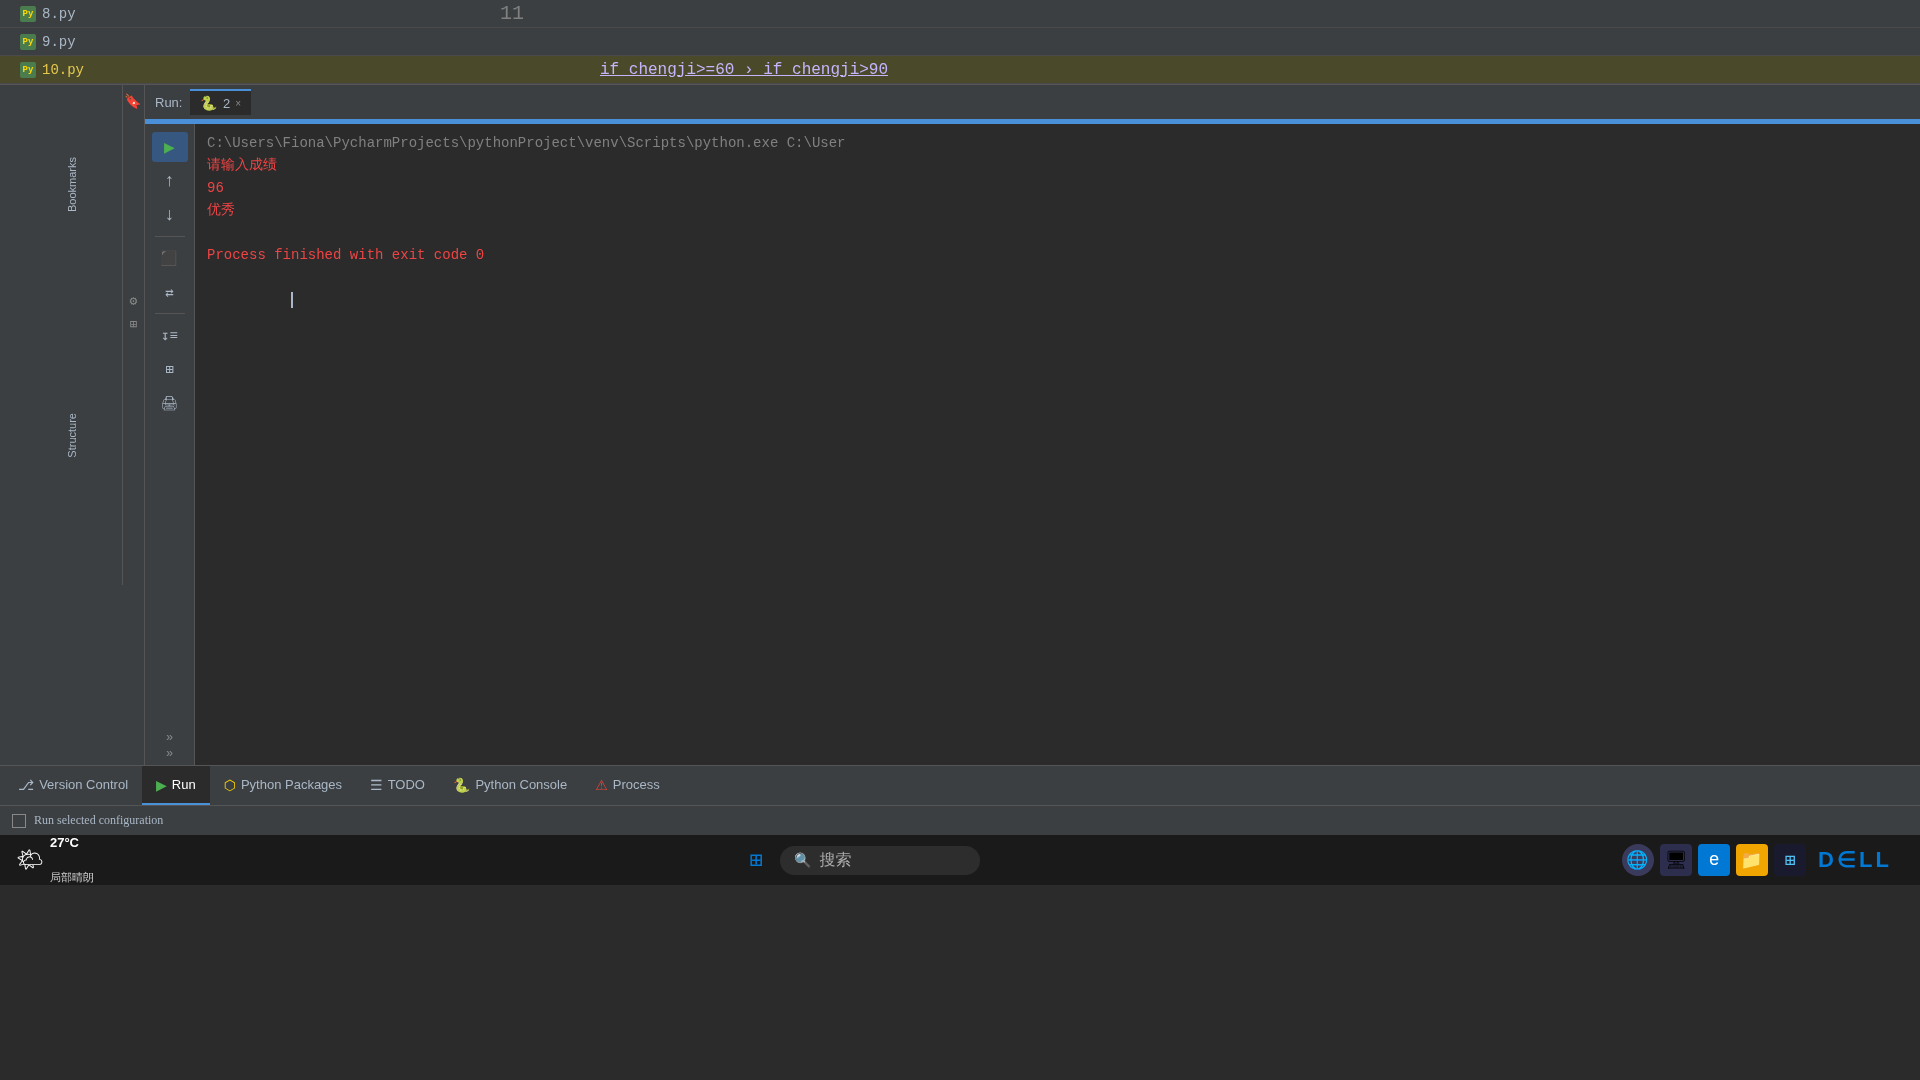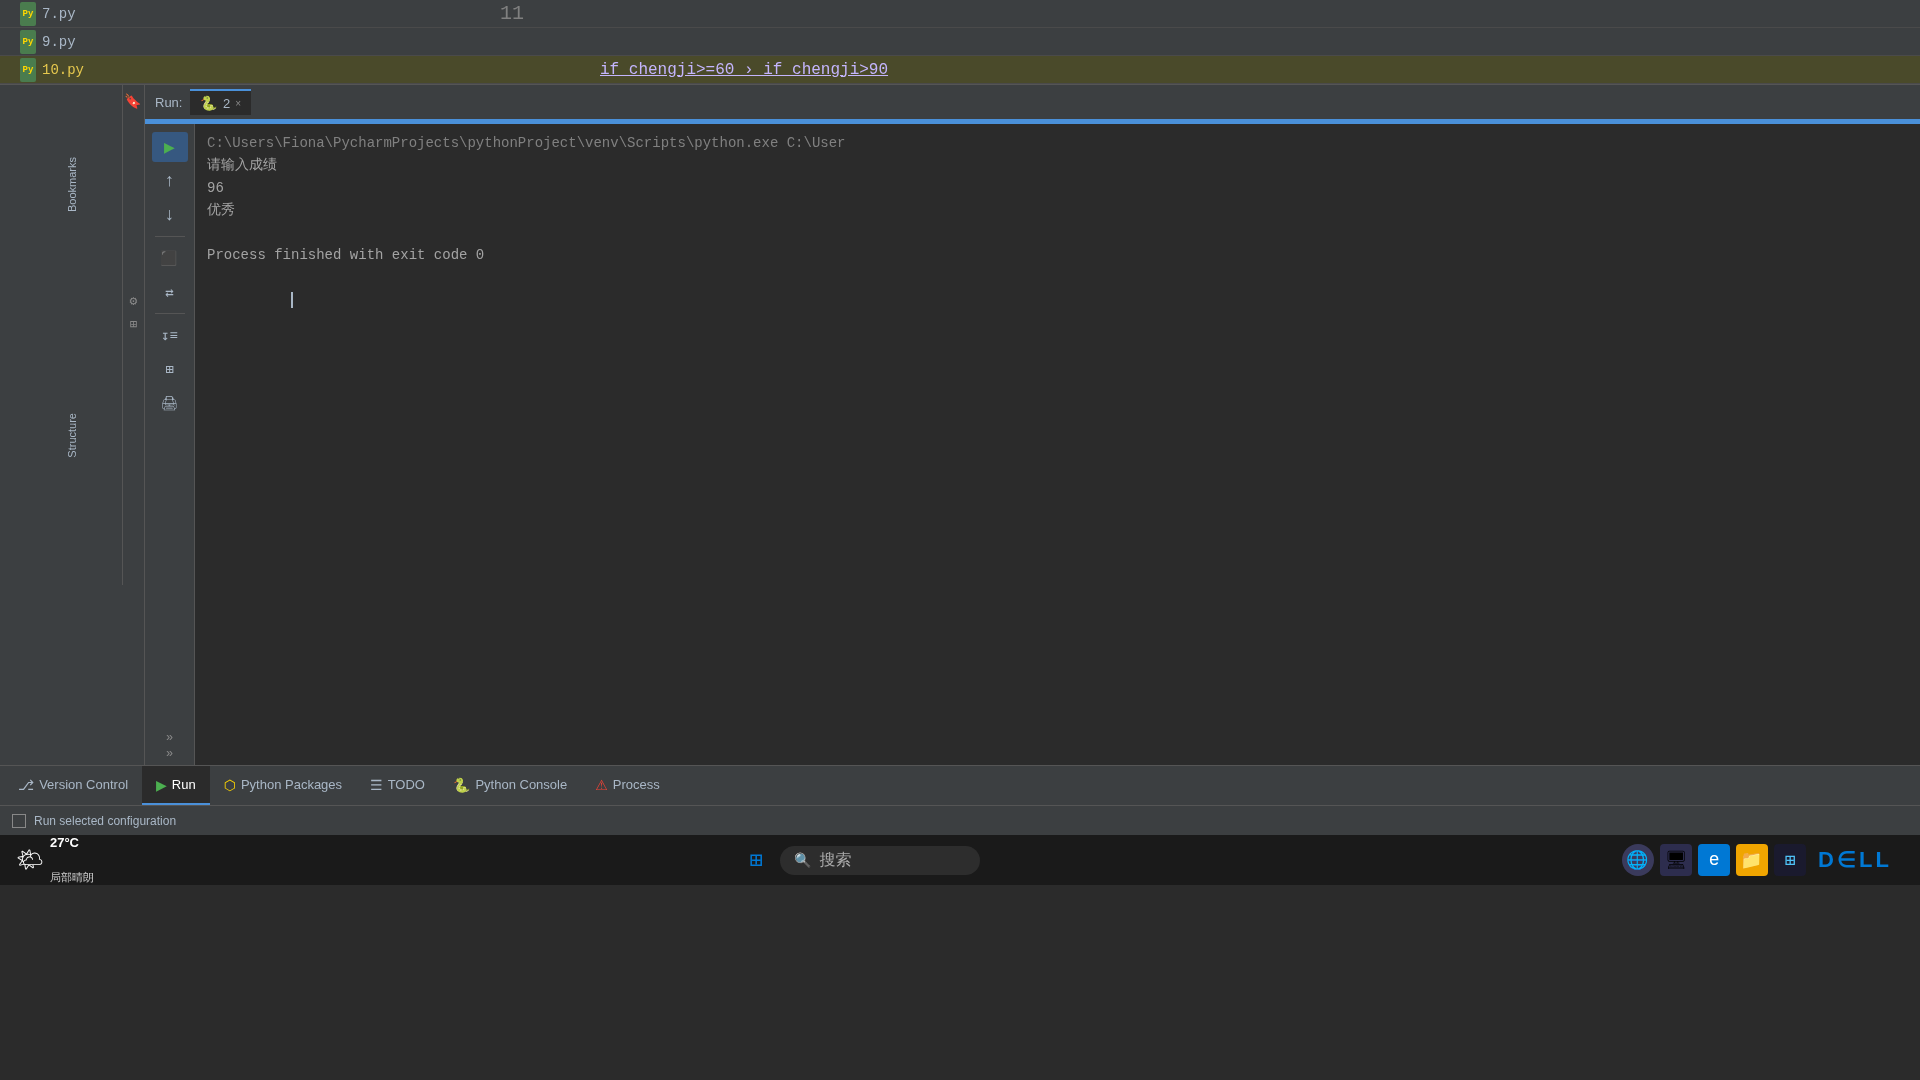--- a/index.html
+++ b/index.html
@@ -40,21 +40,21 @@
     }
     .file-row .file-breadcrumb-cell {
       flex: 1;
       padding-left: 10px;
       font-size: 16px;
       color: #c4b5fd;
       text-decoration: underline;
     }
     .file-icon {
       width: 16px;
-      height: 24px;
+      height: 16px;
       display: inline-flex;
       align-items: center;
       justify-content: center;
       font-size: 12px;
     }
     .py-icon {
       background: #4a7c4e;
       border-radius: 2px;
       color: #ffd700;
       font-size: 9px;
@@ -144,21 +144,21 @@
     .run-output {
       flex: 1;
       background: #2b2b2b;
       padding: 8px 12px;
       overflow: auto;
       font-family: 'Consolas', 'Courier New', monospace;
       font-size: 14px;
       line-height: 1.6;
     }
     .output-line {
-      color: #a3a3a3;
+      color: #ef4444;
       white-space: pre;
     }
     .output-line.command {
       color: #808080;
     }
     .output-cursor {
       display: inline-block;
       width: 2px;
       height: 16px;
       background: #a9b7c6;
@@ -199,21 +199,21 @@
     
     .status-bar {
       height: 30px;
       background: #3c3f41;
       border-top: 1px solid #555;
       display: flex;
       align-items: center;
       padding: 0 12px;
       gap: 8px;
       font-size: 12px;
-      font-family: Liberation Sans, sans-serif;
+      font-family: Liberation Serif, serif;
       color: #a9b7c6;
     }
     .status-checkbox {
       width: 14px;
       height: 14px;
       border: 1px solid #888;
       background: transparent;
       display: inline-block;
     }
 
@@ -342,21 +342,21 @@
       flex: 1;
     }
   </style>
 </head>
 <body>
 
 <div class="file-tree">
   <div class="file-row">
     <div class="file-name-cell">
       <span class="file-icon py-icon">Py</span>
-      <span>7.py</span>
+      <span>8.py</span>
     </div>
     <div class="file-line-cell">11</div>
     <div class="file-breadcrumb-cell"></div>
   </div>
   <div class="file-row">
     <div class="file-name-cell">
       <span class="file-icon py-icon">Py</span>
       <span>9.py</span>
     </div>
     <div class="file-line-cell"></div>

